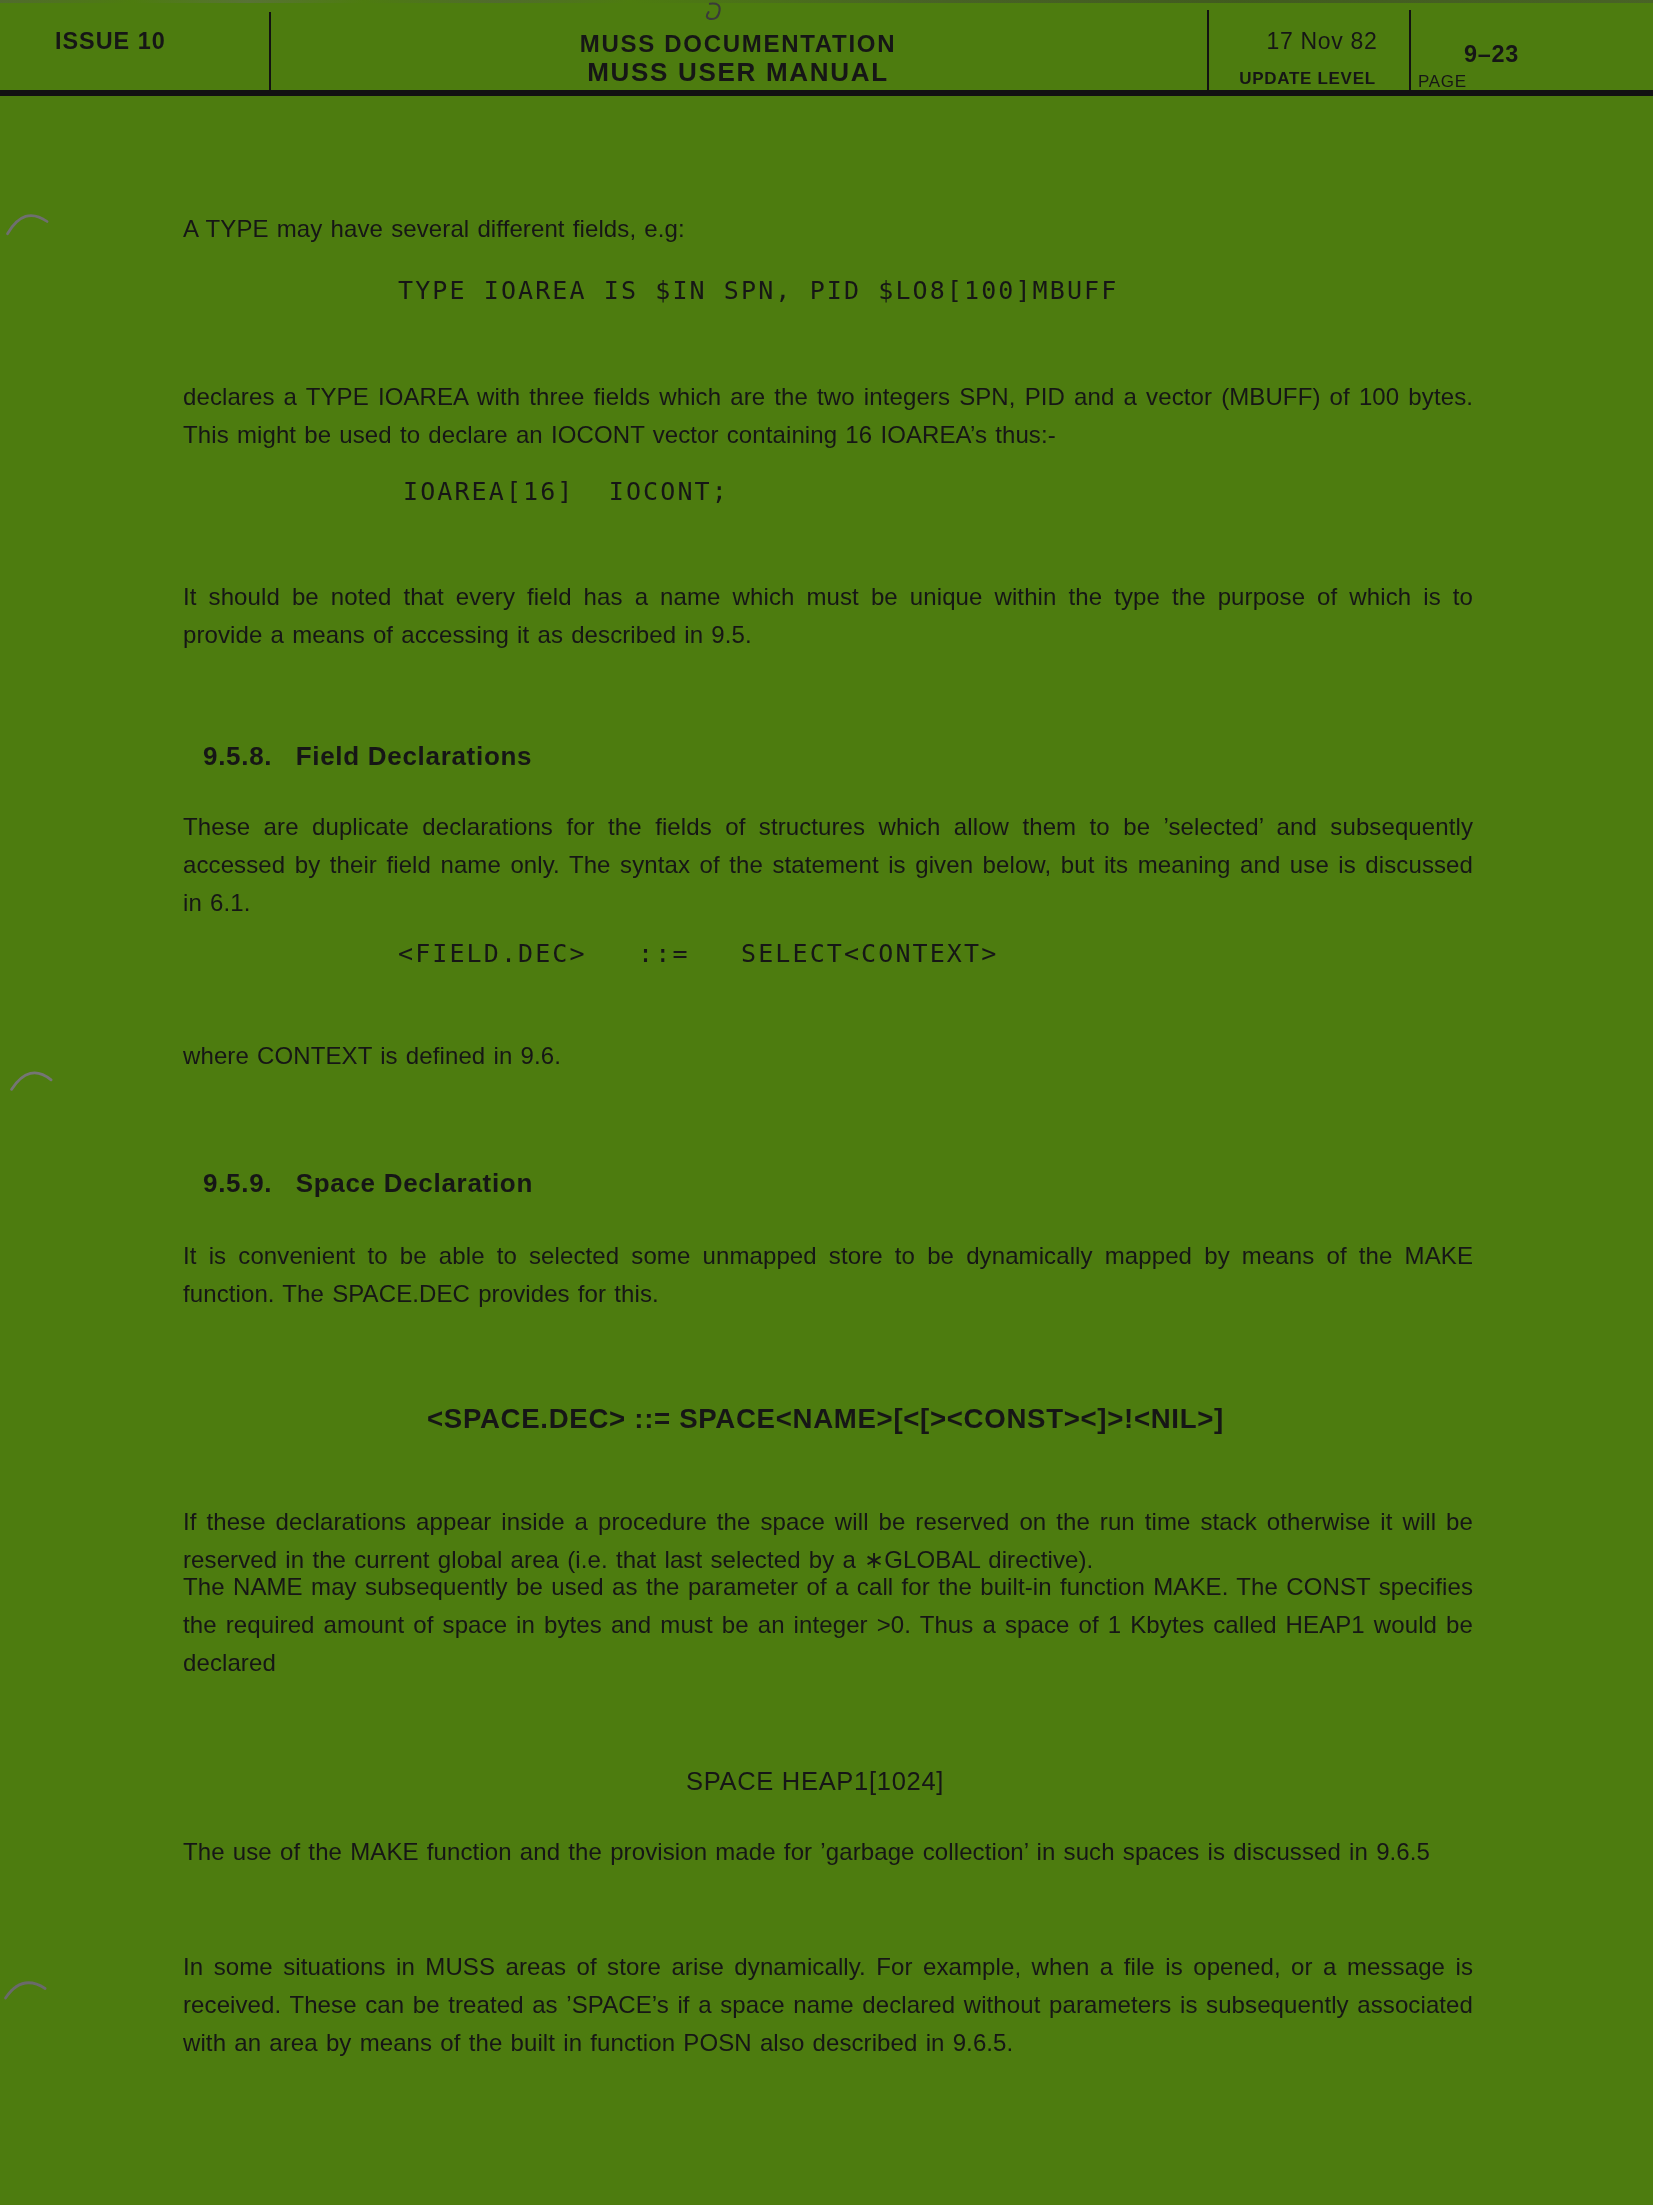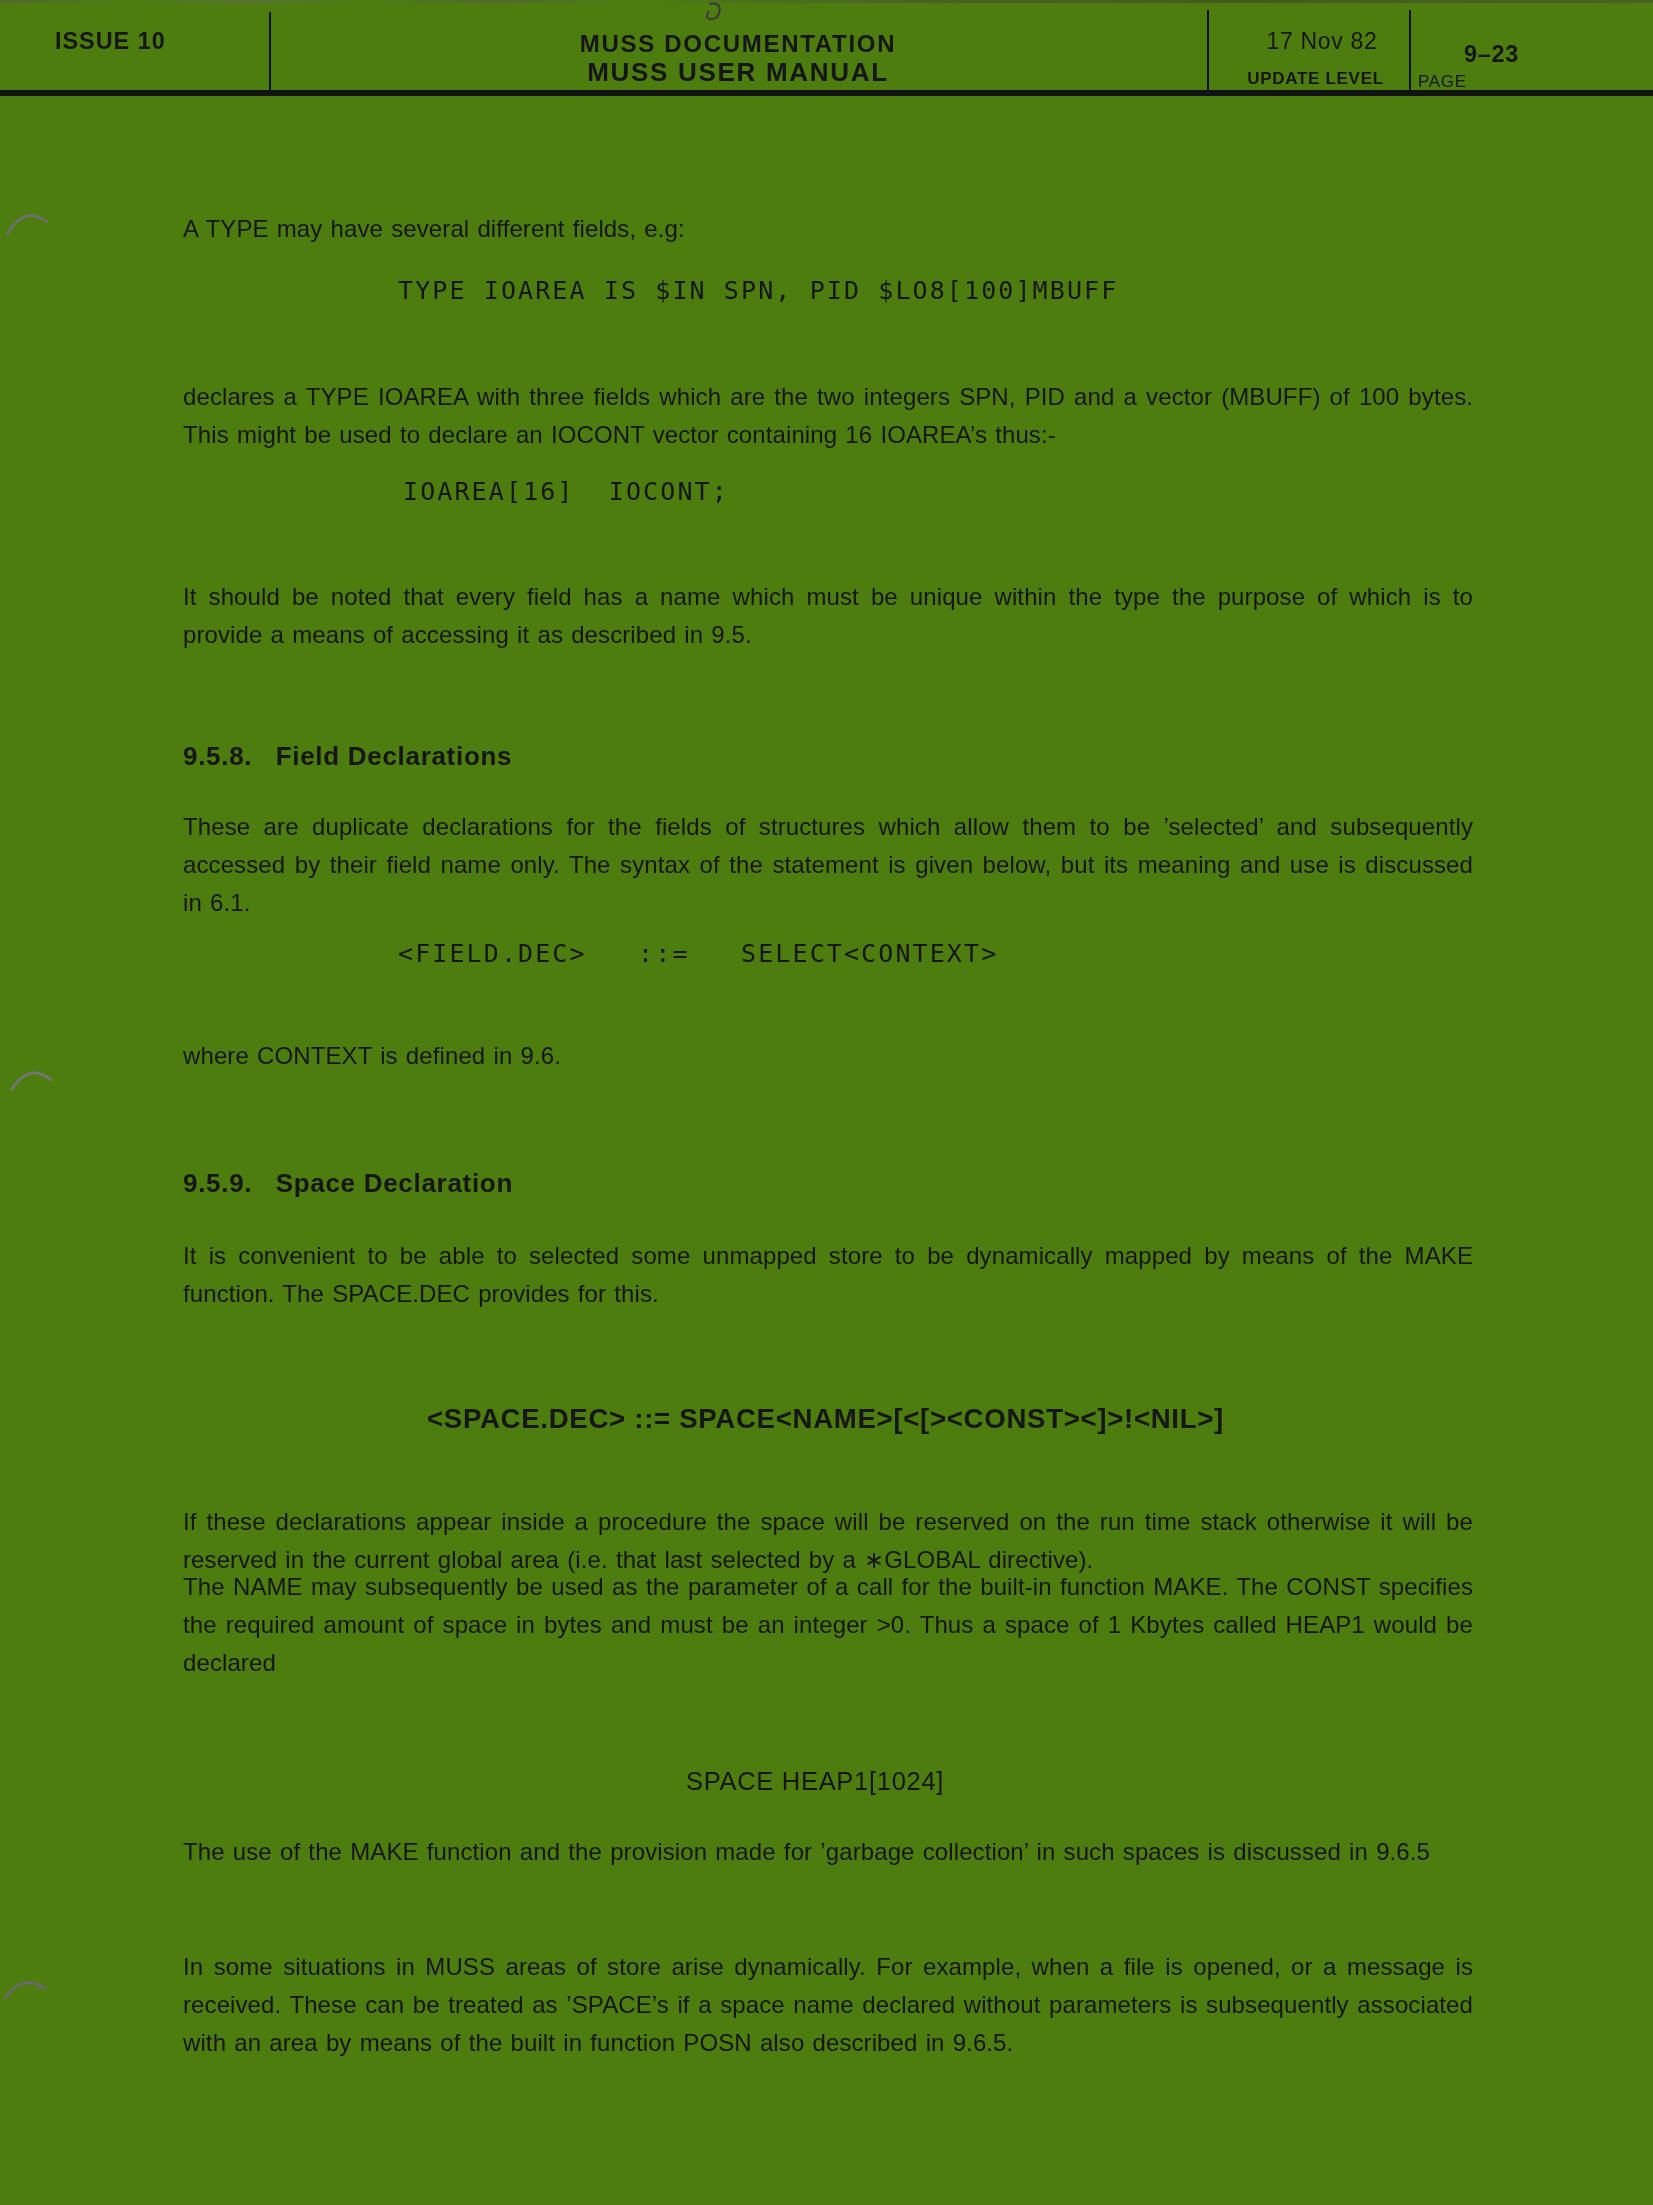--- a/index.html
+++ b/index.html
@@ -19,21 +19,21 @@
   .hr-main{position:absolute;left:0;top:90px;width:1654px;height:5.5px;background:#121212;}
   .vline{position:absolute;width:2.1px;background:#121212;}
   .v1{left:269px;top:12.4px;height:79px;}
   .v2{left:1207px;top:9.6px;height:81px;}
   .v3{left:1409px;top:9.6px;height:81px;}
   .issue{position:absolute;left:55px;top:27.6px;font-size:23.4px;font-weight:bold;letter-spacing:1px;}
   .doc-title{position:absolute;left:269px;top:30px;width:938px;text-align:center;font-weight:bold;}
   .doc-title .l1{font-size:24px;letter-spacing:1.7px;line-height:27.6px;}
   .doc-title .l2{font-size:26px;letter-spacing:1.7px;line-height:29px;}
   .date{position:absolute;left:1207px;top:27.6px;width:230px;text-align:center;font-size:23px;font-weight:normal;letter-spacing:0.7px;}
-  .update-label{position:absolute;left:1207px;top:69px;width:201px;text-align:center;font-size:17px;font-weight:bold;letter-spacing:0.7px;padding-left:8px;}
+  .update-label{position:absolute;left:1207px;top:69px;width:201px;text-align:center;font-size:17px;font-weight:bold;letter-spacing:0.7px;}
   .pagenum{position:absolute;left:1409px;top:41px;width:165px;text-align:center;font-size:23.4px;font-weight:bold;letter-spacing:0.7px;}
   .page-label{position:absolute;left:1418px;top:72px;font-size:17px;font-weight:normal;letter-spacing:0.7px;}
   
   .p{
     position:absolute;left:183px;width:1290px;
     text-align:justify;
     font-size:24px;line-height:38px;
     letter-spacing:0.1px;word-spacing:1.4px;
     margin:0;
   }
@@ -47,21 +47,21 @@
   .code-sans{
     position:absolute;
     font-family:"Liberation Sans", sans-serif;
     white-space:pre;margin:0;
   }
   .heading{
     position:absolute;left:183px;
     font-size:26px;font-weight:bold;letter-spacing:0.7px;
     margin:0;white-space:pre;
   }
-  .heading .num{margin-right:23.4px;}
+  .heading .num{margin-right:23.4px;margin-left:20px;}
   #p1{top:210px;}
   #code1{left:398px;top:276px;}
   #p2{top:378px;}
   #code2{left:403px;top:477px;}
   #p3{top:578px;}
   #h1{top:741px;}
   #s1p1{top:808px;}
   #code3{left:398px;top:939px;}
   #s1p2{top:1037px;}
   #h2{top:1168px;}

